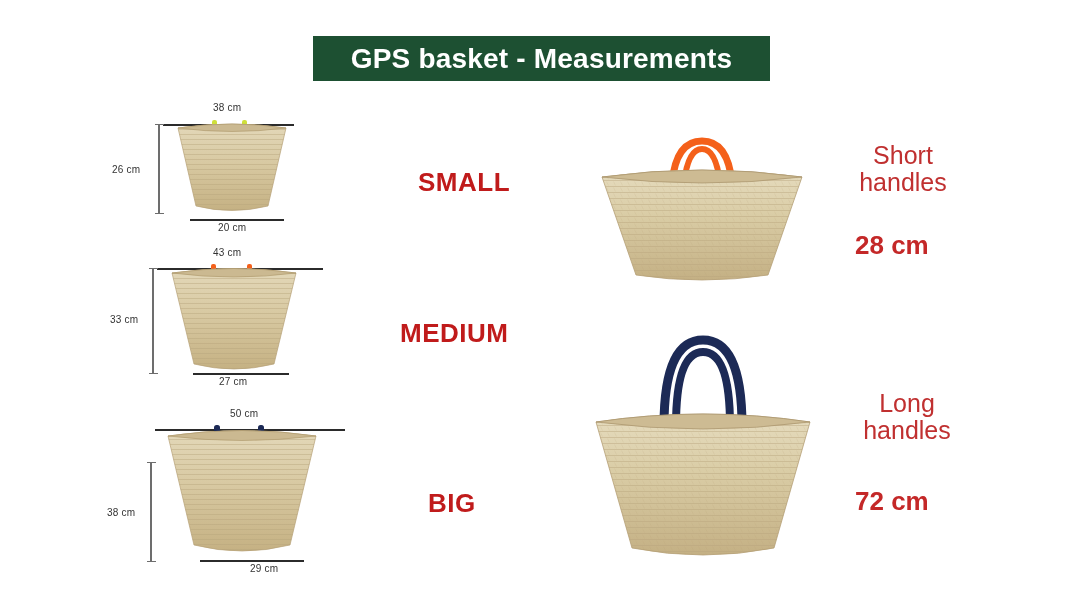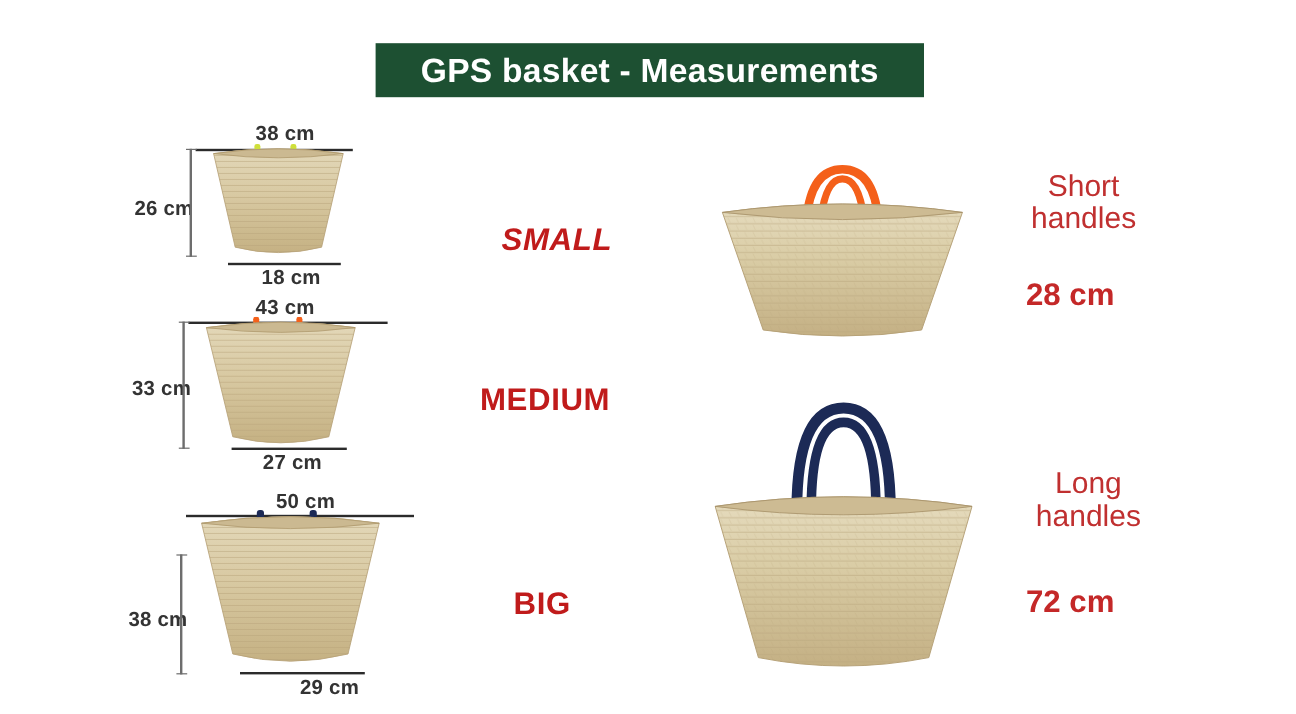--- a/index.html
+++ b/index.html
@@ -17,21 +17,21 @@
     background:#1d5032;
     display:flex;align-items:center;justify-content:center;text-align:right;
   }
   .title-text{
     color:#ffffff;font-size:28px;font-weight:700;letter-spacing:.2px;
     white-space:nowrap;
   }
 
   
   .dim-label{
-    position:absolute;color:#333333;font-size:17px;font-weight:700;
+    position:absolute;color:#333333;font-size:10px;font-weight:400;
     white-space:nowrap;letter-spacing:.2px;
   }
   .size-label{
     position:absolute;color:#c01b1b;font-size:26px;font-weight:700;
     letter-spacing:.5px;white-space:nowrap;
   }
   .handle-title{
     position:absolute;color:#c03030;font-size:25px;font-weight:400;
     line-height:1.08;text-align:center;white-space:pre-line;
   }
@@ -88,23 +88,23 @@
         <rect x="66" y="0" width="5" height="12" rx="2" fill="#cfe03a"></rect>
 
         <path d="M2 8 Q56 0 110 8 L92 86 Q56 95 20 86 Z" fill="url(#strawS)" stroke="#b6a177" stroke-width="0.7"></path>
         <path d="M2 8 Q56 0 110 8 L92 86 Q56 95 20 86 Z" fill="url(#weaveS)"></path>
 
         <path d="M2 8 Q56 0 110 8 Q56 15 2 8 Z" fill="#cbb991" stroke="#ab9568" stroke-width="0.6"></path>
       </svg>
     </div>
 
     <div class="hrule" style="left:190px;top:219px;width:94px;"></div>
-    <div class="dim-label" style="left:218px;top:222px;">18 cm</div>
-
-    <div class="size-label" style="left:418px;top:184px;font-style:italic;">SMALL</div>
+    <div class="dim-label" style="left:218px;top:222px;">20 cm</div>
+
+    <div class="size-label" style="left:418px;top:167px;">SMALL</div>
   </div>
 
   <div>
     <div class="dim-label" style="left:213px;top:247px;">43 cm</div>
     <div class="hrule" style="left:157px;top:268px;width:166px;"></div>
 
     <div class="dim-label" style="left:110px;top:314px;">33 cm</div>
     <div class="vrule" style="left:152px;top:268px;height:106px;"></div>
 
     <div class="basket" style="left:170px;top:264px;width:128px;height:112px;">

